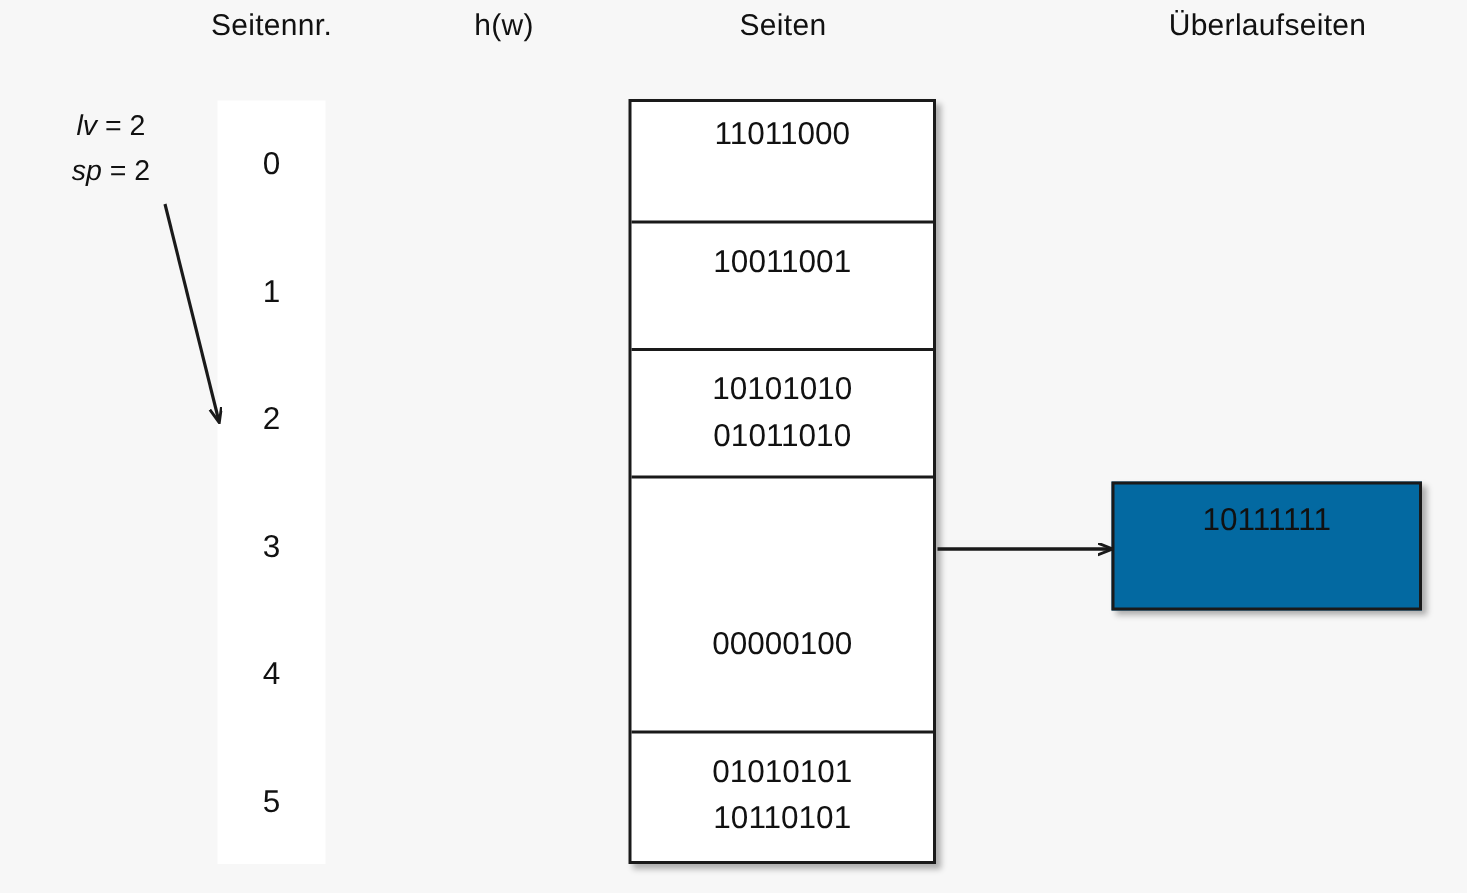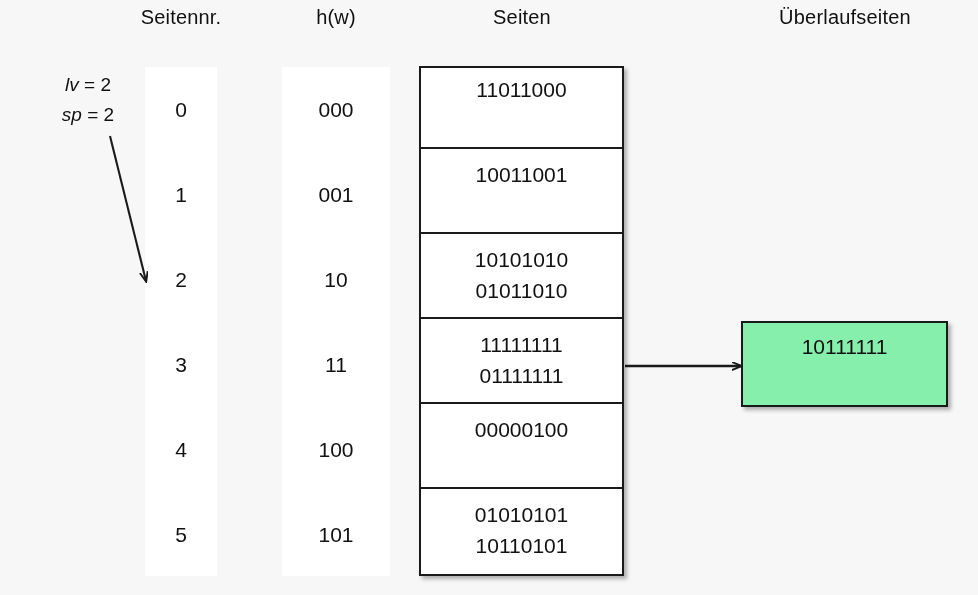--- a/index.html
+++ b/index.html
@@ -29,21 +29,21 @@
     letter-spacing: 0.2px;
   }
   #hdr-seitennr { left: 96px;  top: 6px;  width: 170px; }
   #hdr-hw       { left: 256px; top: 6px;  width: 160px; }
   #hdr-seiten   { left: 438px; top: 6px;  width: 168px; }
   #hdr-ueber    { left: 755px; top: 6px;  width: 180px; }
 
   
   #legend {
     position: absolute;
-    left: 28px;
+    left: 14px;
     top: 70px;
     width: 120px;
     text-align: center;
     font-size: 19px;
     color: #111;
     line-height: 30px;
   }
   #legend .var { font-style: italic; }
 
   
@@ -98,21 +98,21 @@
     color: #111;
   }
 
   
   #overflow-page {
     position: absolute;
     left: 741px;
     top: 321px;
     width: 207px;
     height: 86px;
-    background: #86efac;
+    background: #0369a1;
     border: 2px solid #1a1a1a;
     box-sizing: border-box;
     box-shadow: 3px 3px 4px rgba(0,0,0,0.30);
     padding-top: 8px;
     text-align: center;
   }
   #overflow-page .rec {
     display: block;
     font-size: 21px;
     line-height: 31px;
@@ -150,43 +150,31 @@
 
   <div class="panel" id="panel-seitennr">
     <div class="panel-cell" style="top:0px">0</div>
     <div class="panel-cell" style="top:85px">1</div>
     <div class="panel-cell" style="top:170px">2</div>
     <div class="panel-cell" style="top:255px">3</div>
     <div class="panel-cell" style="top:340px">4</div>
     <div class="panel-cell" style="top:425px">5</div>
   </div>
 
-  <div class="panel" id="panel-hw">
-    <div class="panel-cell" style="top:0px">000</div>
-    <div class="panel-cell" style="top:85px">001</div>
-    <div class="panel-cell" style="top:170px">10</div>
-    <div class="panel-cell" style="top:255px">11</div>
-    <div class="panel-cell" style="top:340px">100</div>
-    <div class="panel-cell" style="top:425px">101</div>
-  </div>
 
   <div id="pages">
     <div class="page-row" style="top:0px">
       <span class="rec">11011000</span>
     </div>
     <div class="page-row" style="top:85px">
       <span class="rec">10011001</span>
     </div>
     <div class="page-row" style="top:170px">
       <span class="rec">10101010</span>
       <span class="rec">01011010</span>
-    </div>
-    <div class="page-row" style="top:255px">
-      <span class="rec">11111111</span>
-      <span class="rec">01111111</span>
     </div>
     <div class="page-row" style="top:340px">
       <span class="rec">00000100</span>
     </div>
     <div class="page-row" style="top:425px">
       <span class="rec">01010101</span>
       <span class="rec">10110101</span>
     </div>
   </div>
 

